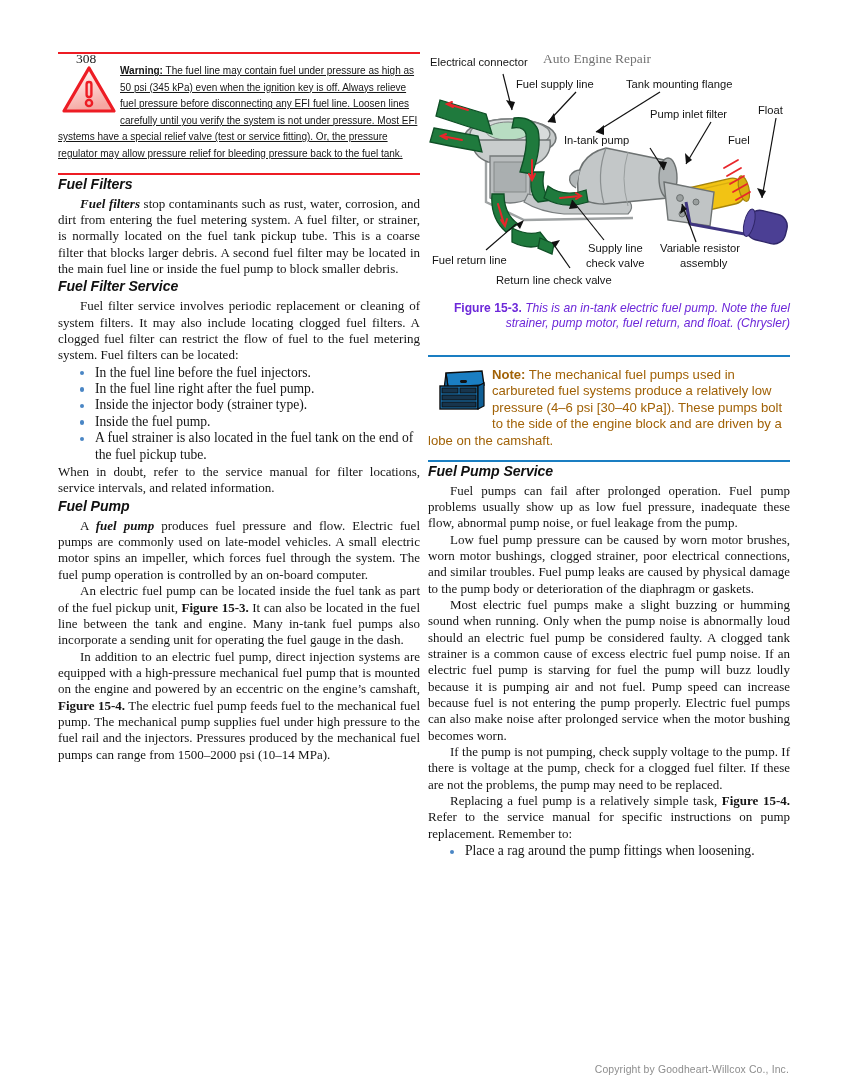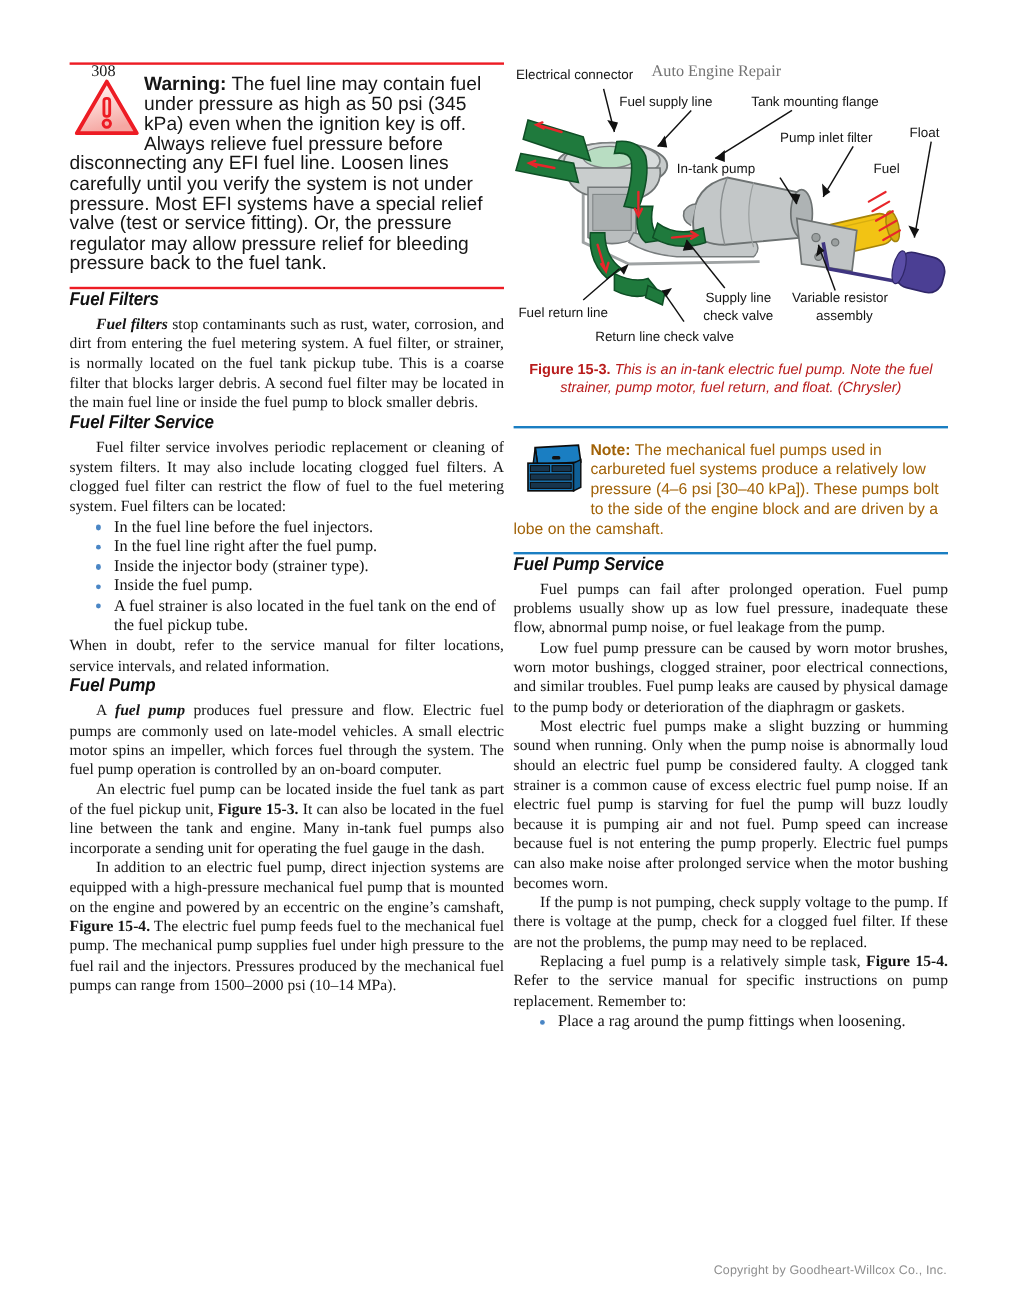--- a/index.html
+++ b/index.html
@@ -114,24 +114,25 @@
   .warnbox .icon-warn {
     position: absolute;
     left: 3px;
     top: 11px;
     width: 56px;
     height: 50px;
   }
   .warnbox .wtext {
     margin: 0;
     font-family: "Liberation Sans", sans-serif;
-    font-size: 16px;
+    font-size: 10px;
     line-height: 16.6px;
     color: #161616;
     text-align: left;
+    text-decoration: underline;
   }
   .warnbox .wtext .lead {
     float: left;
     width: 62px;
     height: 50px;
   }
   .warnbox .wtext b { font-weight: bold; }
 
   
   .notebox {
@@ -165,30 +166,30 @@
   
   .figure { position: relative; width: 362px; }
   .figure .art { position: relative; width: 362px; height: 238px; }
   .figure .art svg { display: block; }
   .figcap {
     margin: 11px 0 0 0;
     font-family: "Liberation Sans", sans-serif;
     font-size: 12.1px;
     line-height: 14.8px;
     font-style: italic;
-    color: #b91c1c;
-    text-align: center;
+    color: #6d28d9;
+    text-align: right;
   }
   .figcap b { font-style: normal; font-weight: bold; }
 
   
   .copyright {
     position: absolute;
     right: 60px;
-    bottom: 22px;
+    bottom: 12px;
     font-family: "Liberation Sans", sans-serif;
     font-size: 10.4px;
     color: #8d8d8d;
     letter-spacing: 0.15px;
   }
 </style>
 </head>
 <body>
 
 <div class="runhead">

